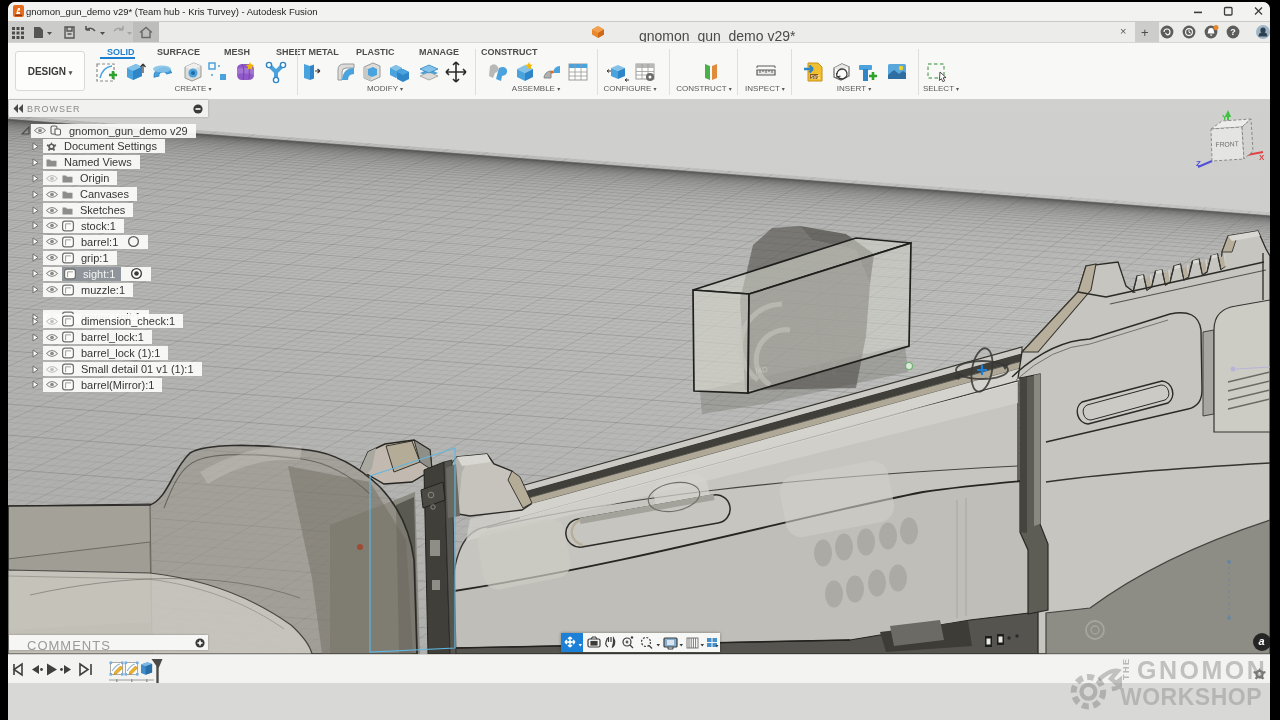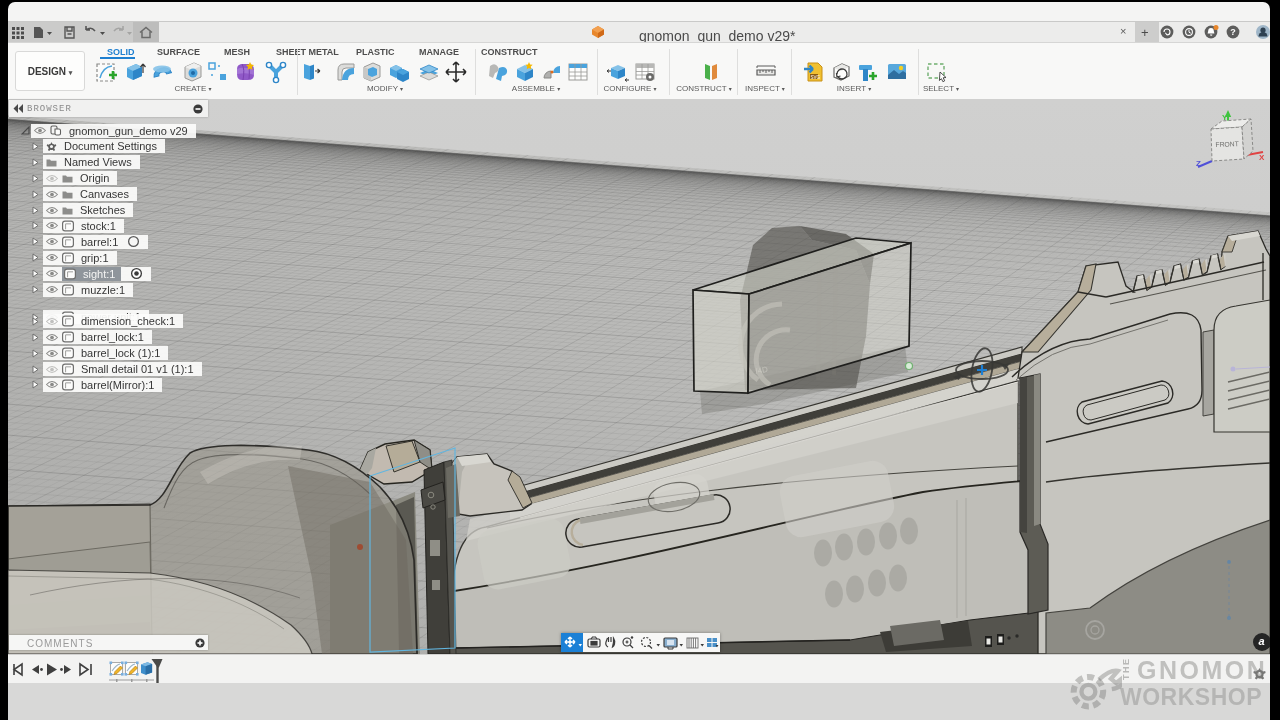--- a/index.html
+++ b/index.html
@@ -14,28 +14,28 @@
 #qat .left{position:absolute;left:0;top:0;width:150px;height:21px;background:#cbcbca}
 #qat .home{position:absolute;left:125px;top:0;width:26px;height:21px;background:#bdbdbc}
 
 #ribbon{position:absolute;left:0;top:40px;width:100%;height:58px;background:#f8f8f7;border-top:1px solid #d6d6d5;border-bottom:1px solid #d0d0cf}
 #design{position:absolute;left:7px;top:8px;width:70px;height:40px;background:#fdfdfc;border:1px solid #d9d9d8;border-radius:3px;text-align:center;line-height:40px;font-size:10px;font-weight:bold;color:#3a3a3a}
 .tab{position:absolute;top:3.5px;font-size:9px;font-weight:bold;color:#4d4d4d}
 .tab.on{color:#1e7fd0}
 .glabel{position:absolute;top:41px;font-size:8px;color:#5a5a5a;white-space:nowrap;transform:translateX(-50%)}
 .gsep{position:absolute;top:6px;height:46px;width:1px;background:#dededd}
 
-#bhead{position:absolute;left:1px;top:98px;width:199px;height:17px;background:#f1f1f0;box-shadow:0 0 2px rgba(0,0,0,0.25);font-family:Liberation Mono, monospace;}
+#bhead{position:absolute;left:1px;top:98px;width:199px;height:17px;background:#f1f1f0;box-shadow:0 0 2px rgba(0,0,0,0.25);}
 #bhead .t{position:absolute;left:18px;top:4px;font-size:9px;color:#8a8a8a;letter-spacing:1px}
 .brow{position:absolute;height:14px;display:flex;align-items:center}
 .pill{display:flex;align-items:center;height:14px;background:rgba(252,252,251,0.93);padding:0 8px 0 3px;gap:4px}
 .pill .lbl{font-size:11px;color:#363636;white-space:nowrap;margin-left:3px}
 
 #comments{position:absolute;left:1px;top:633px;width:199px;height:15px;background:#f6f6f5;box-shadow:0 0 2px rgba(0,0,0,0.3)}
-#comments .t{position:absolute;left:18px;top:3px;font-size:10px;color:#9a9a9a;letter-spacing:1px}
+#comments .t{position:absolute;left:18px;top:3px;font-size:13px;color:#9a9a9a;letter-spacing:1px}
 #tline{position:absolute;left:0;top:652px;width:100%;height:29px;background:#f3f3f2;border-top:1px solid #d2d2d1}
 #bstrip{position:absolute;left:0;top:681px;width:100%;height:37px;background:#d8d8d7}
 
 #nav{position:absolute;left:553px;top:631px;width:159px;height:19px;background:#f7f7f6;box-shadow:0 0 3px rgba(0,0,0,0.35)}
 #nav .blue{position:absolute;left:0;top:0;width:22px;height:19px;background:#1b80d6}
 
 #wm1{position:absolute;left:1129px;top:653px;font-size:25px;font-weight:bold;color:rgba(115,115,113,0.40);letter-spacing:2.5px;transform:scale(1.0,1.06);transform-origin:left top}
 #wm2{position:absolute;left:1112px;top:680px;font-size:23px;font-weight:bold;color:rgba(118,118,116,0.35);letter-spacing:0.5px;transform:scale(1.0,1.08);transform-origin:left top}
 #wm3{position:absolute;left:1113px;top:678px;font-size:9px;font-weight:bold;color:rgba(115,115,113,0.45);transform:rotate(-90deg);transform-origin:left top;letter-spacing:1.5px}
 </style></head>
@@ -693,20 +693,33 @@
 <line x1="1212" y1="161" x2="1198" y2="167" stroke="#5050d8" stroke-width="2"></line>
 <text x="1196" y="166" font-size="8" fill="#5050d8" font-weight="bold">Z</text>
 <polygon points="1211,129 1222,121 1251,119 1242,127" fill="#ececea" stroke="#8a8a88" stroke-width="1" stroke-dasharray="3,2"></polygon>
 <polygon points="1211,129 1242,127 1244,159 1212,161" fill="#e4e4e2" stroke="#8a8a88" stroke-width="1" stroke-dasharray="3,2"></polygon>
 <polygon points="1242,127 1251,119 1253,151 1244,159" fill="#d2d2d0" stroke="#8a8a88" stroke-width="1" stroke-dasharray="3,2"></polygon>
 <text x="1215.5" y="147" font-size="6.8" fill="#6e6e6c" transform="rotate(-2 1216 147)" font-family="Liberation Sans">FRONT</text>
 <text x="1246" y="146" font-size="6.5" fill="#88888a" transform="rotate(-65 1249 143)" font-family="Liberation Sans"></text>
 <text x="1246.5" y="144" font-size="6" fill="#8a8a88" transform="skewY(-18) scale(0.6,1)" opacity="0.9"></text>
 </g>
   </svg>
+  <div id="title">
+        <span class="txt">gnomon_gun_demo v29* (Team hub - Kris Turvey) - Autodesk Fusion</span>
+    <svg class="abs" style="left:3px;top:2px" width="16" height="16" viewBox="0 0 16 16">
+          <rect x="2" y="1" width="11" height="12" rx="2" fill="#e66b1e"></rect>
+          <path d="M5,10 L7,4 L9,4 L9,6.5 L7.5,6.5 L7,8 L9,8 L9,10 Z" fill="#fff" opacity="0.95"></path>
+          <rect x="4" y="10.6" width="7" height="1.6" fill="#8a3a10"></rect>
+        </svg>
+    <svg class="abs" style="left:1180px;top:0" width="82" height="19" viewBox="0 0 82 19">
+      <rect x="6" y="9.6" width="8" height="1.6" fill="#3c3c3c"></rect>
+      <rect x="36.5" y="5.5" width="7.5" height="7.5" fill="none" stroke="#3c3c3c" stroke-width="1.3" rx="1"></rect>
+      <path d="M 67,5.5 L 74,12.5 M 74,5.5 L 67,12.5" stroke="#3c3c3c" stroke-width="1.3"></path>
+    </svg>
+  </div>
   <div id="qat">
     <div class="left"></div>
         <div class="home"></div>
     <svg class="abs" style="left:0;top:0" width="170" height="21" viewBox="0 0 170 21">
       <g fill="#4c4c4c">
         <g transform="translate(4,5)">
               <rect width="3" height="3"></rect>
               <rect x="4.5" width="3" height="3"></rect>
               <rect x="9" width="3" height="3"></rect>
               <rect y="4.5" width="3" height="3"></rect>

